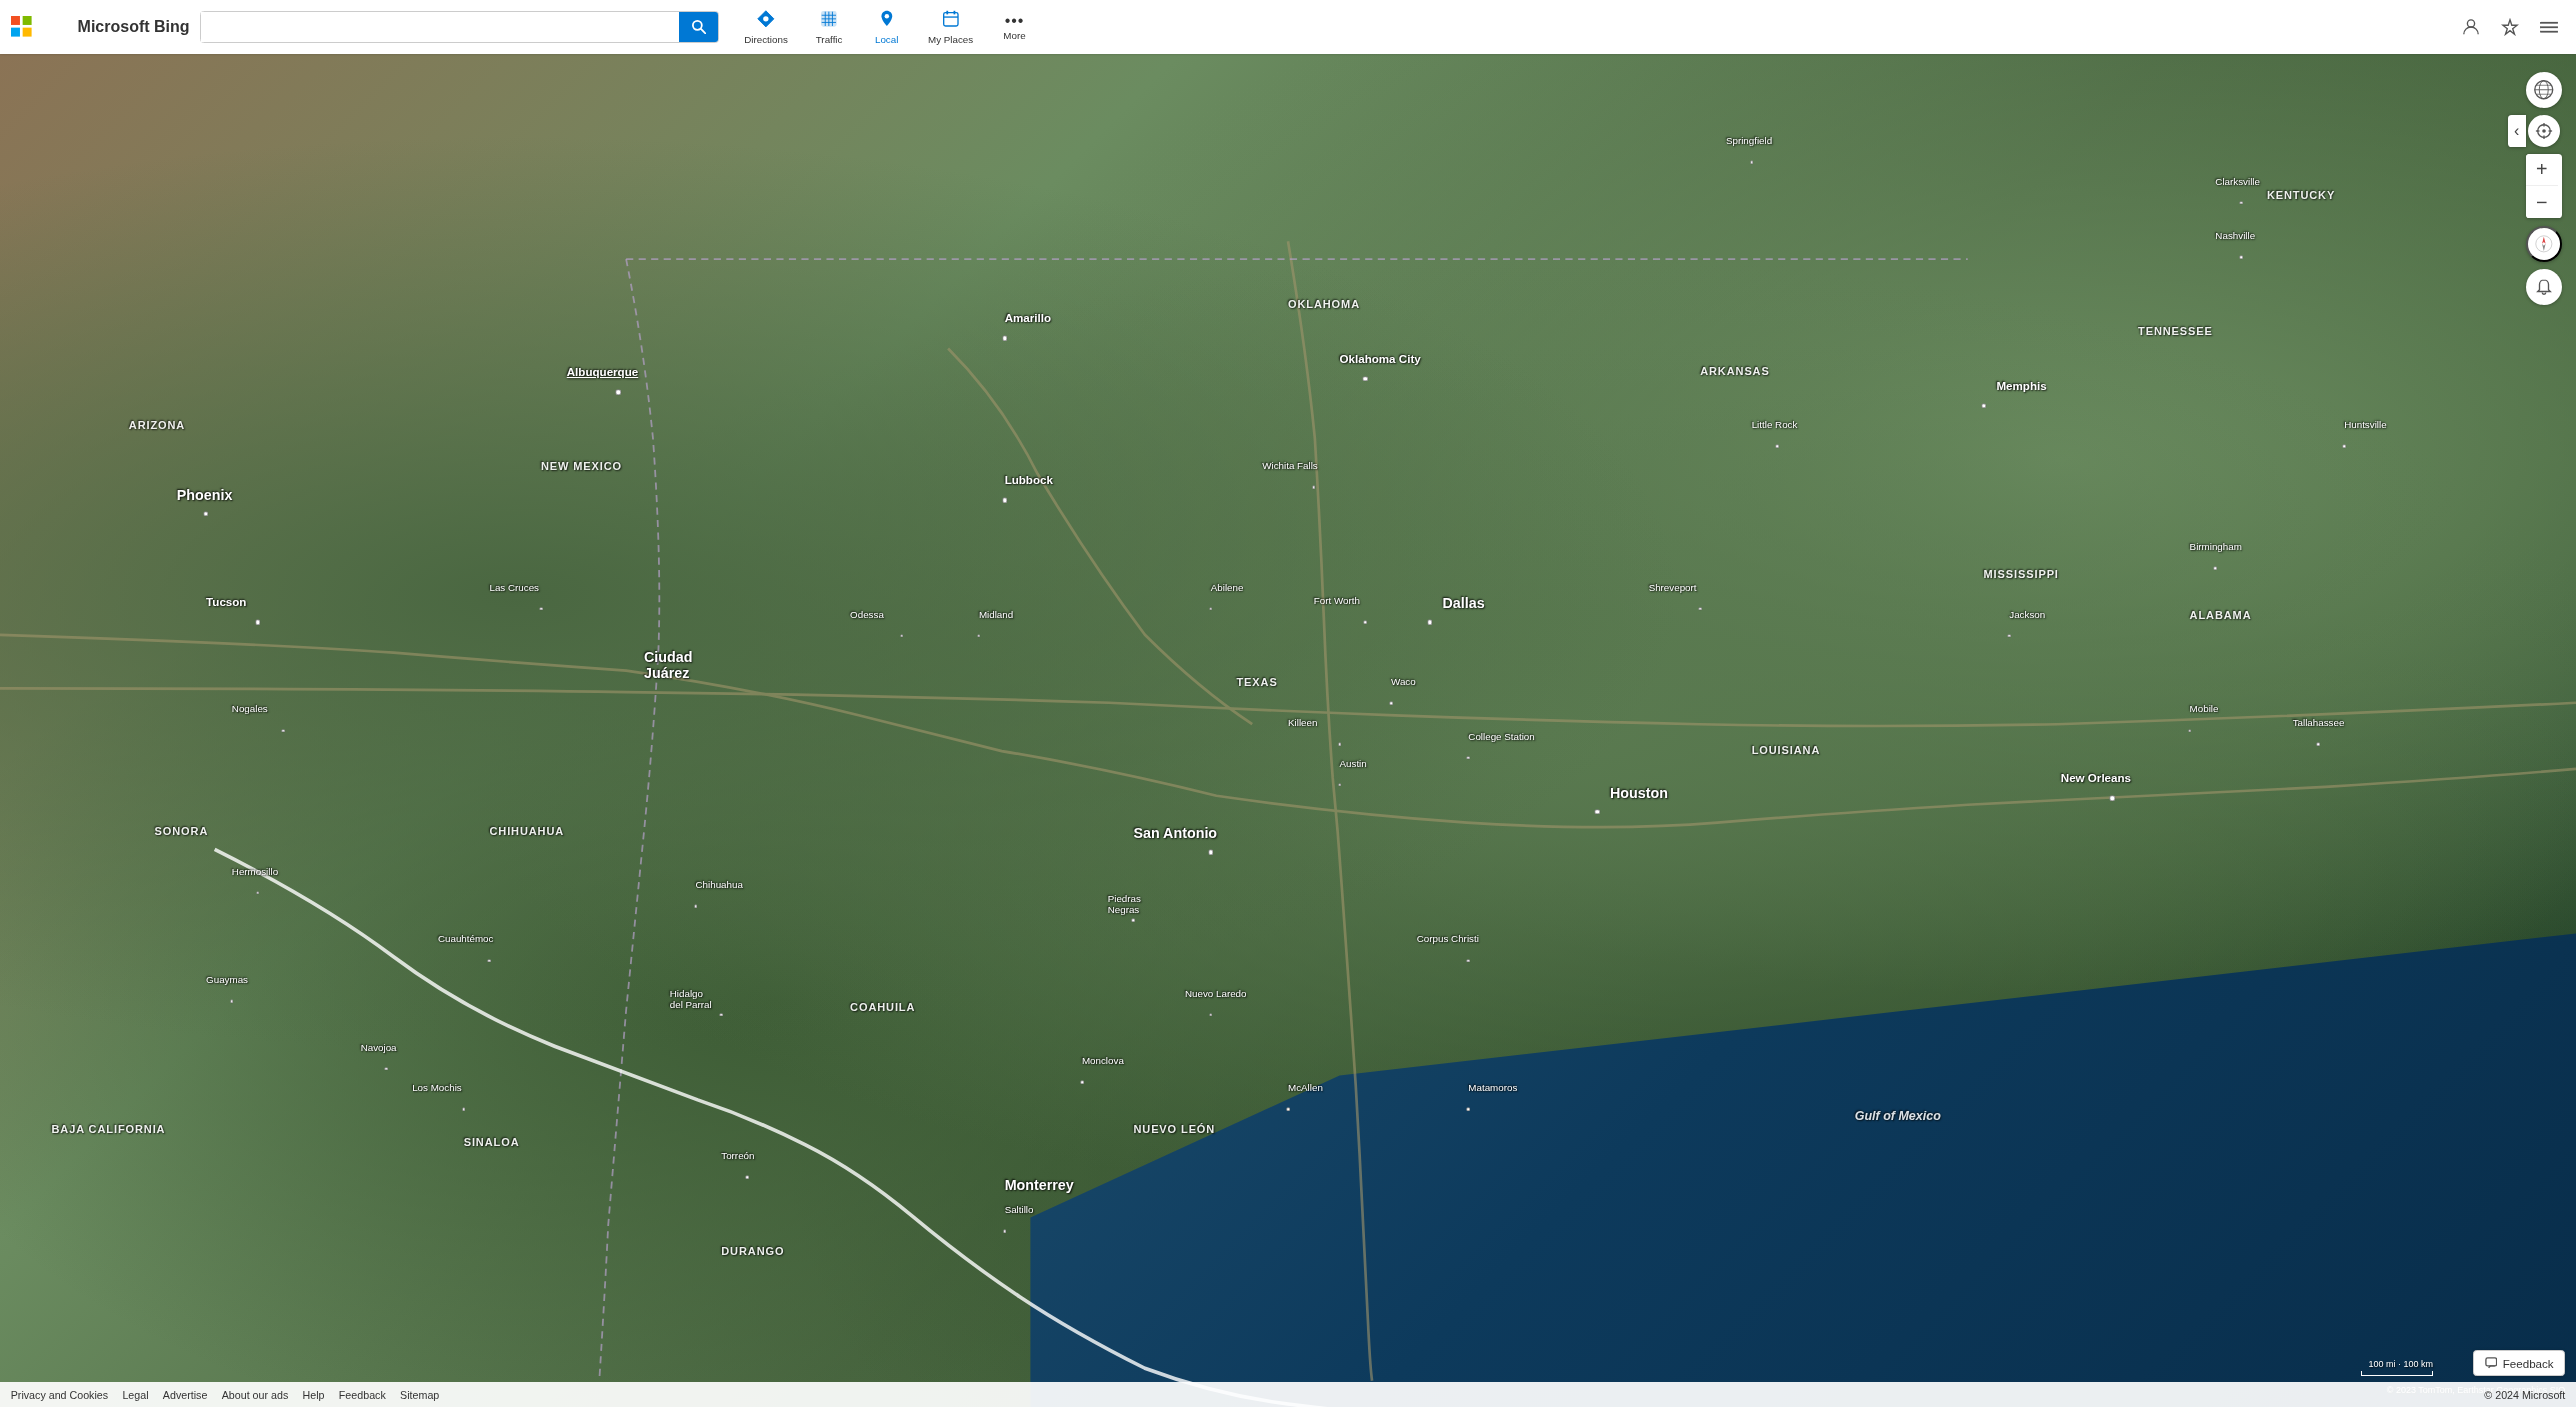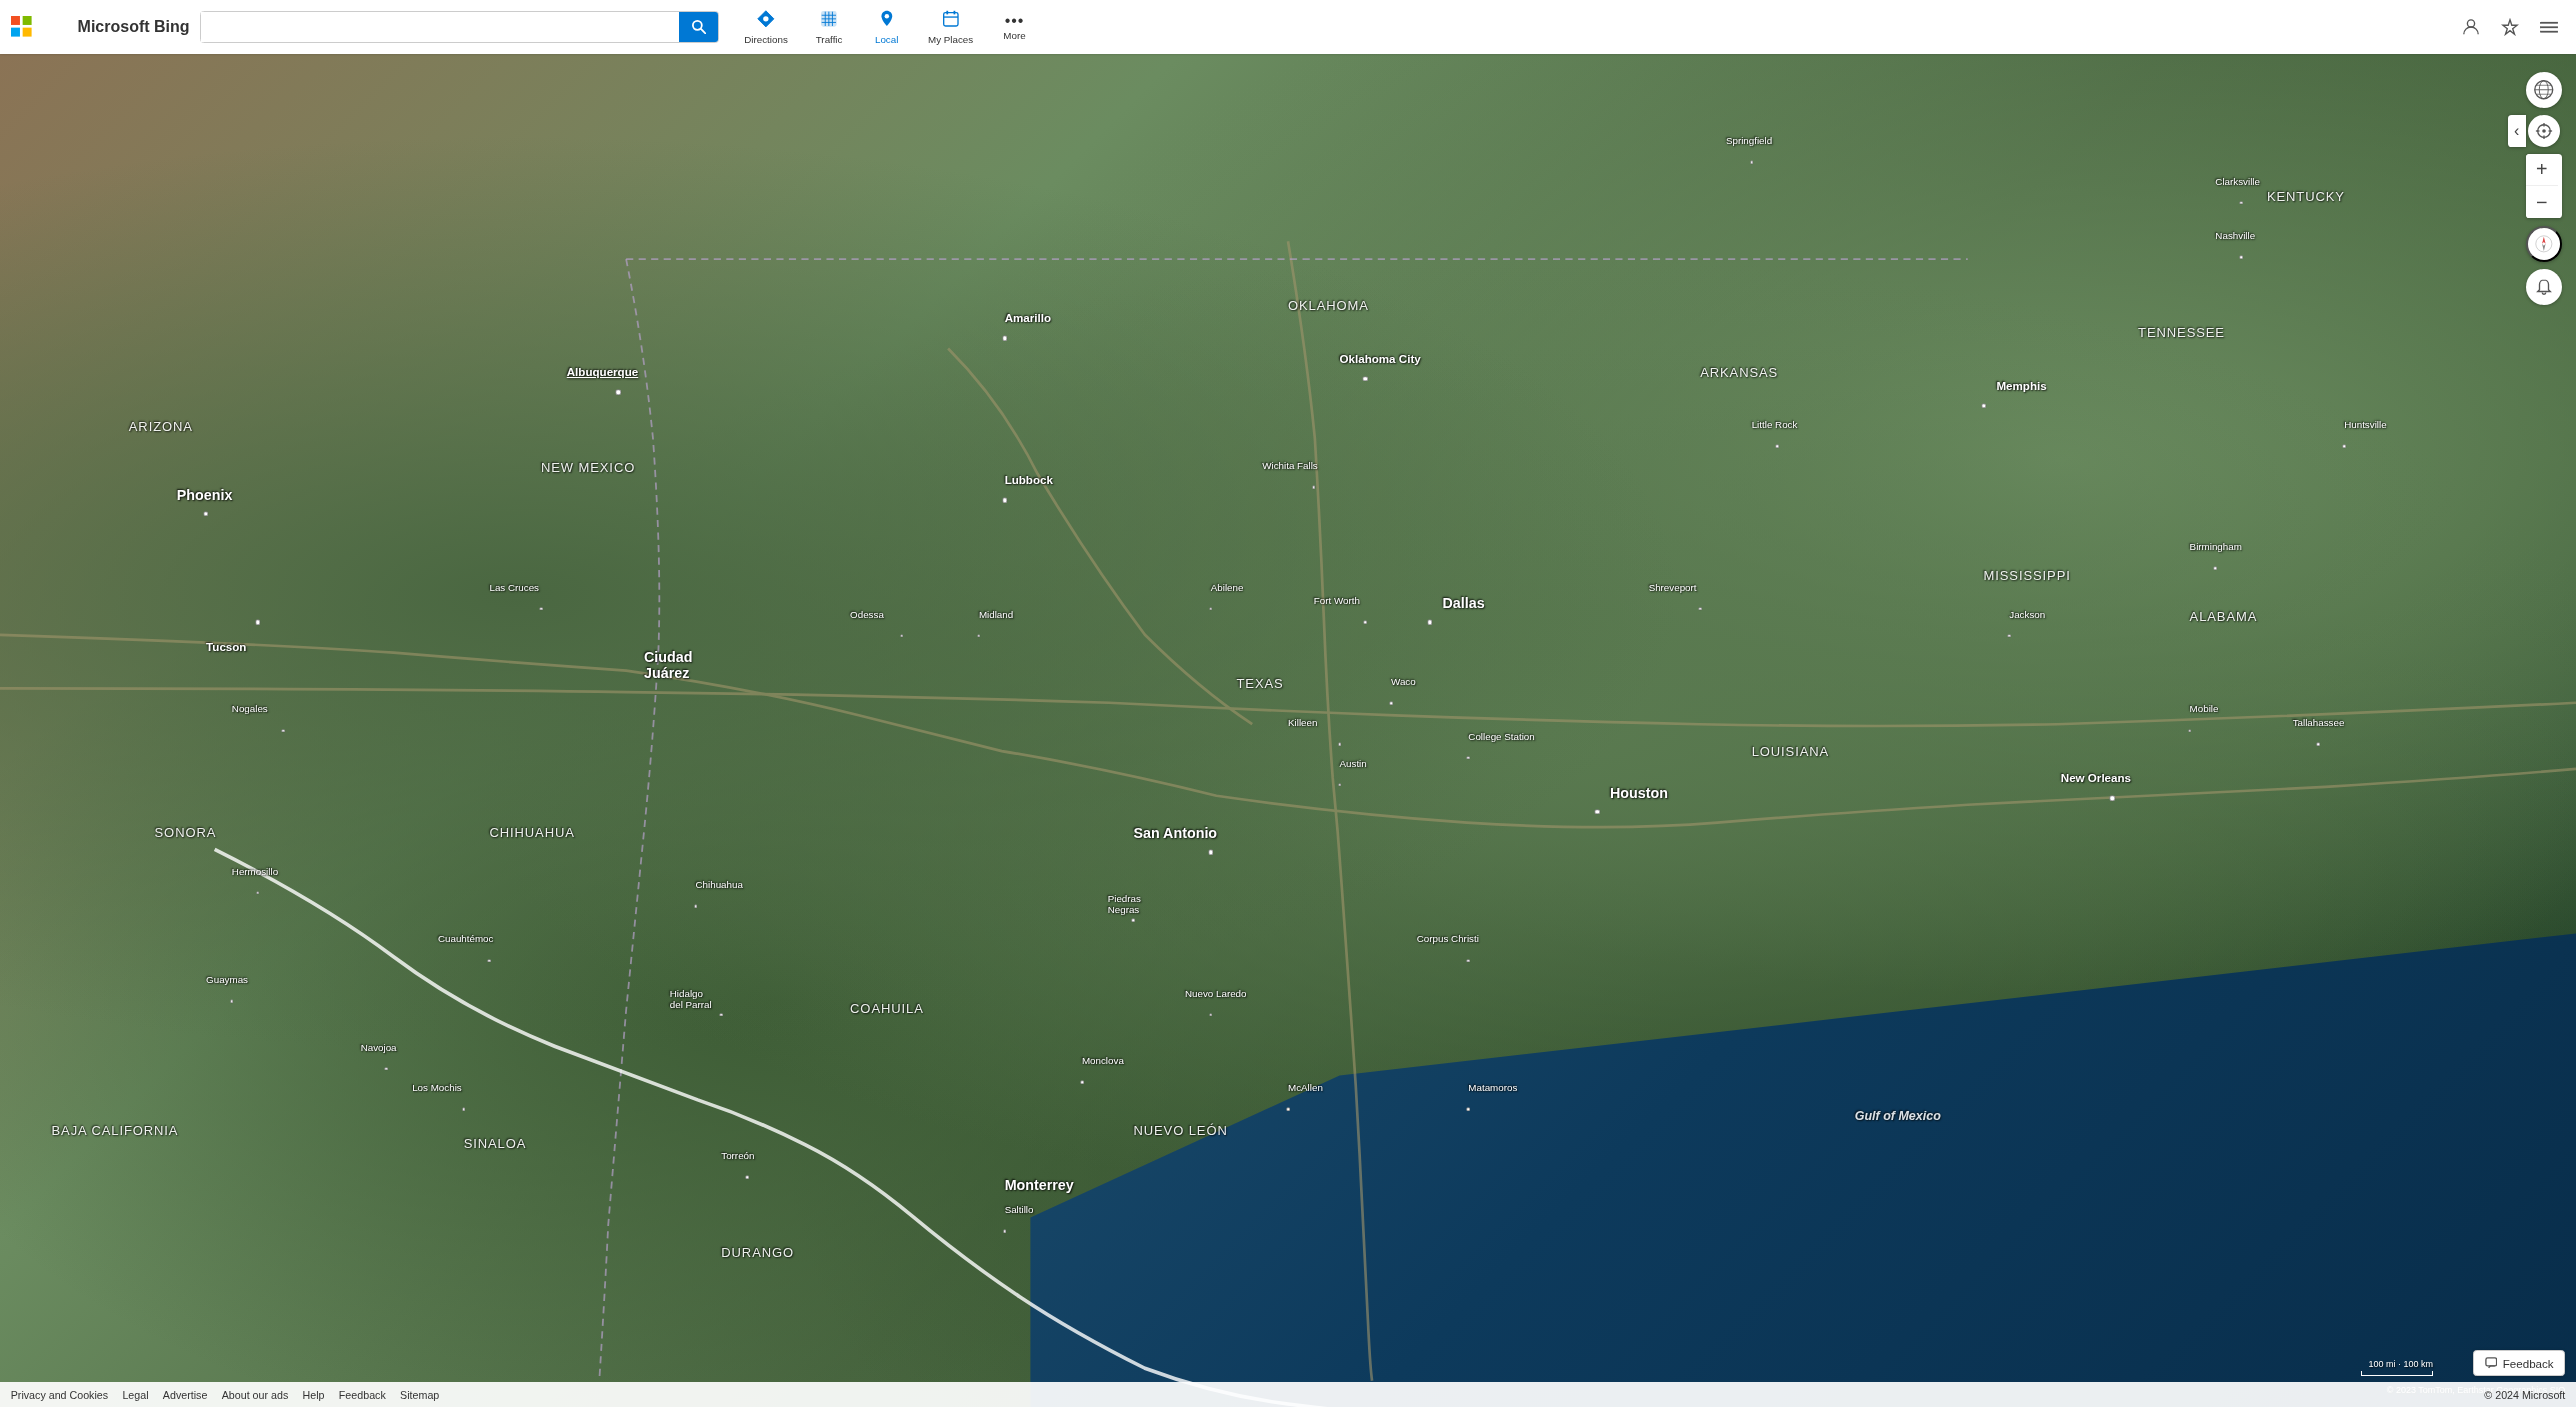--- a/index.html
+++ b/index.html
@@ -142,22 +142,22 @@
     .map-label {
       position: absolute;
       color: white;
       font-size: 11.6px;
       font-weight: 600;
       text-shadow: 0.9px 0.9px 1.8px rgba(0,0,0,0.8), -0.9px -0.9px 1.8px rgba(0,0,0,0.8);
       white-space: nowrap;
       pointer-events: none;
     }
     .map-label.state {
-      font-size: 13px;
-      font-weight: 400;
+      font-size: 11px;
+      font-weight: 700;
       letter-spacing: 0.9px;
       opacity: 0.9;
     }
     .map-label.city-large {
       font-size: 14.3px;
       font-weight: 700;
     }
     .map-label.city-med {
       font-size: 11.6px;
       font-weight: 600;
@@ -515,21 +515,21 @@
     <div class="map-dot" style="left:77%;top:26%;"></div>
     <div class="map-label city-med" style="left:77.5%;top:24%;">Memphis</div>
 
     <div class="map-dot" style="left:82%;top:55%;"></div>
     <div class="map-label city-med" style="left:80%;top:53%;">New Orleans</div>
 
     <div class="map-dot" style="left:24%;top:25%;"></div>
     <div class="map-label city-med" style="left:22%;top:23%;text-decoration:underline;">Albuquerque</div>
 
     <div class="map-dot" style="left:10%;top:42%;"></div>
-    <div class="map-label city-med" style="left:8%;top:40%;margin-top:45px;">Tucson</div>
+    <div class="map-label city-med" style="left:8%;top:40%;">Tucson</div>
 
     <div class="map-dot" style="left:39%;top:21%;"></div>
     <div class="map-label city-med" style="left:39%;top:19%;">Amarillo</div>
 
     <div class="map-dot" style="left:39%;top:33%;"></div>
     <div class="map-label city-med" style="left:39%;top:31%;">Lubbock</div>
 
     <div class="map-dot small" style="left:38%;top:43%;"></div>
     <div class="map-label city-small" style="left:38%;top:41%;">Midland</div>
 

